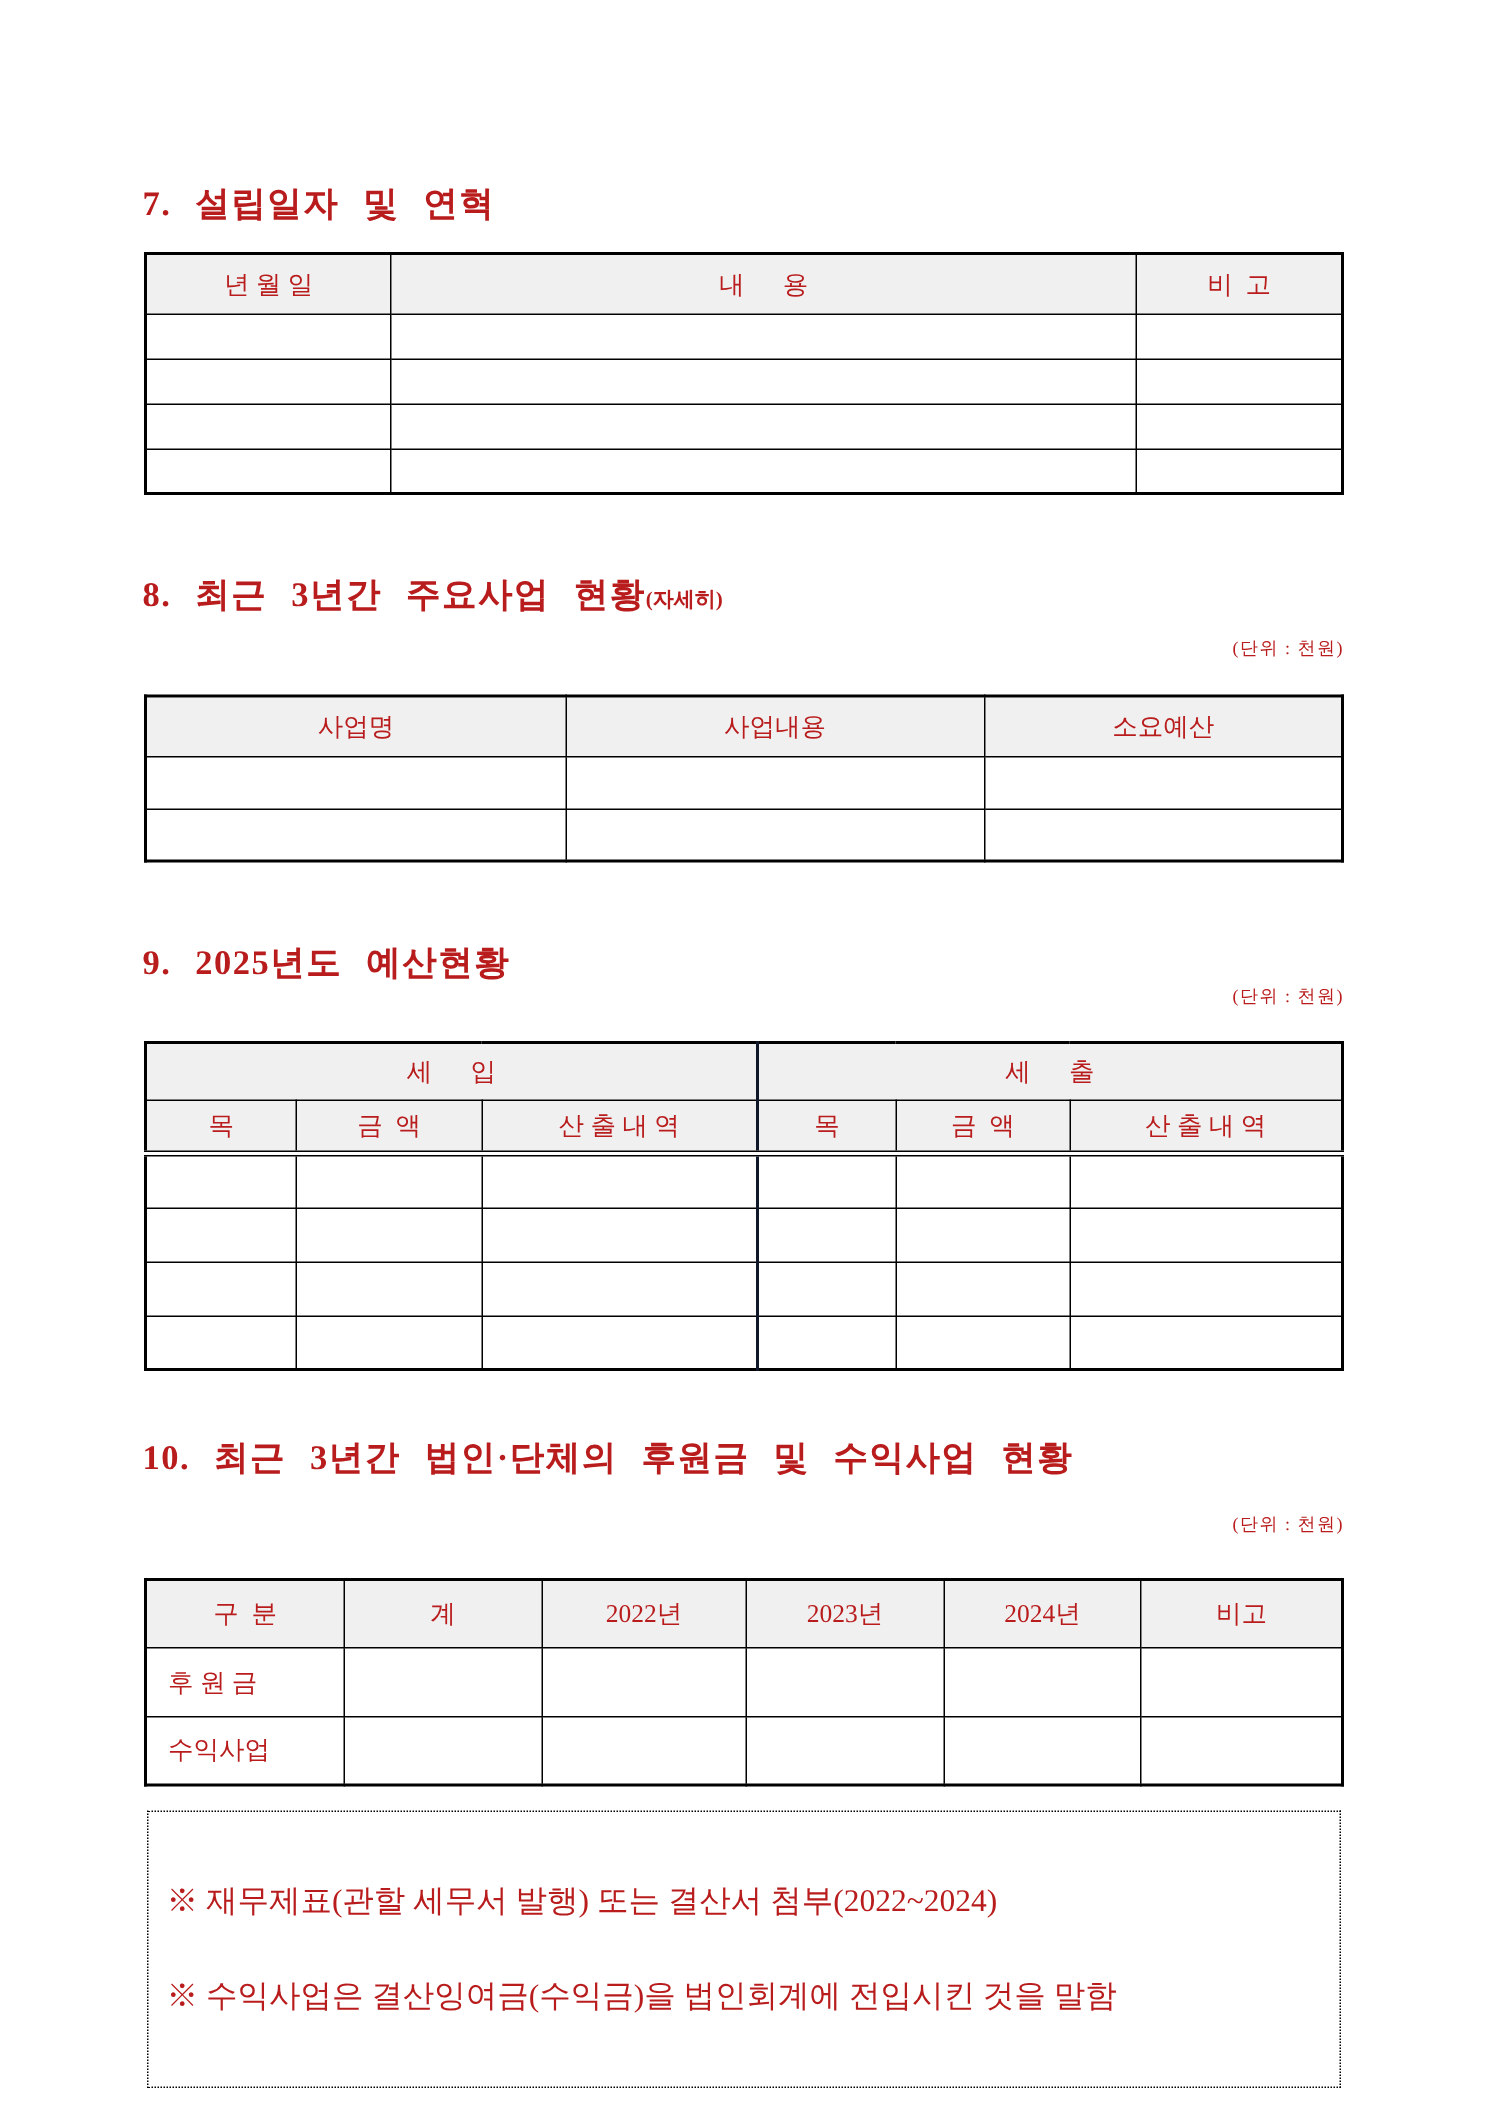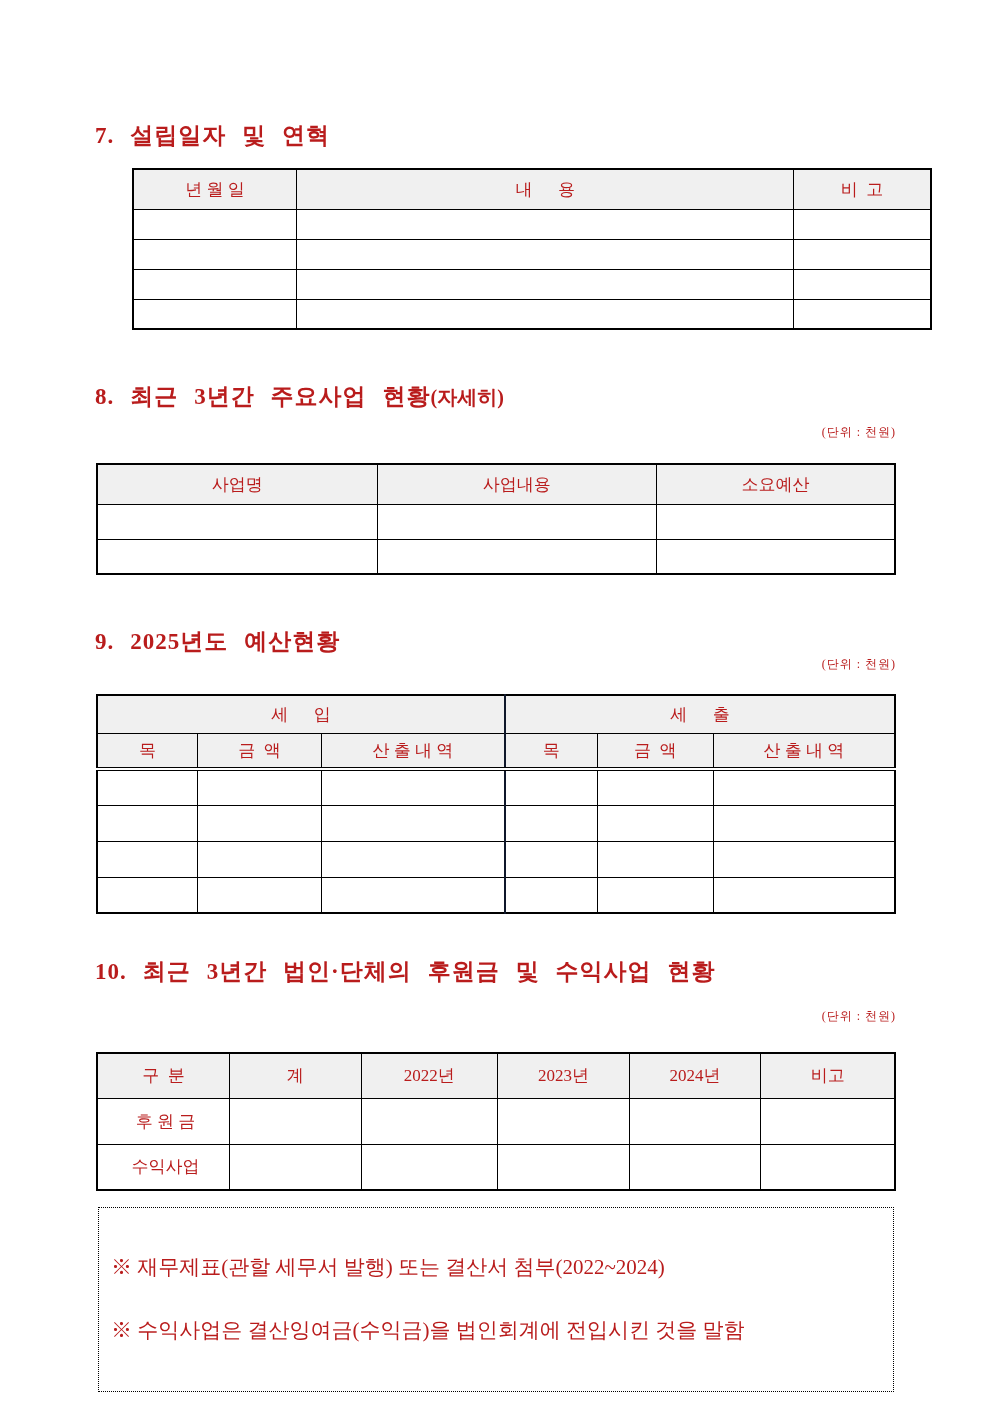--- a/index.html
+++ b/index.html
@@ -16,21 +16,21 @@
     position: absolute;
     left: 95px;
     margin: 0;
     font-size: 23px;
     font-weight: bold;
     letter-spacing: 1px;
     word-spacing: 0.4em;
     white-space: pre;
   }
   .title-suffix {
-    font-size: 20px;
+    font-size: 14px;
     font-weight: bold;
     letter-spacing: 0;
     word-spacing: 0;
   }
   .unit-note {
     position: absolute;
     left: 96px;
     width: 800px;
     text-align: right;
     font-size: 12px;
@@ -67,21 +67,21 @@
   
   #table3 tr.group-row { height: 38px; }
   #table3 tr.sub-row { height: 36px; }
   #table3 tbody tr { height: 36px; }
   #table3 tr.sub-row th { border-bottom: 4px double #000000; }
   #table3 .sep { border-left: 2px solid #0f172a; }
 
   
   #table4 thead tr { height: 45px; }
   #table4 tbody tr { height: 46px; }
-  #table4 td.row-label { text-align: center; padding-left: 4px; margin-top: 48px; }
+  #table4 td.row-label { text-align: left; padding-left: 14px; margin-top: 48px; }
 
   .notes-box {
     position: absolute;
     left: 98px;
     width: 796px;
     box-sizing: border-box;
     border: 1px dotted #000000;
     padding: 7px 12px 8px 12px;
     font-size: 21px;
     line-height: 21px;
@@ -89,21 +89,21 @@
   }
   .notes-box div { white-space: pre; }
 </style>
 </head>
 <body>
 
 <div class="page">
 
   <h2 class="sec-title" style="top:120px;">7. 설립일자 및 연혁</h2>
 
-  <table class="tbl" id="table1" style="top:168px;margin-left:36px;">
+  <table class="tbl" id="table1" style="top:168px;">
     <colgroup>
       <col style="width:20.5%">
         <col style="width:62.3%">
         <col style="width:17.2%">
     </colgroup>
     <thead>
       <tr>
         <th>년 월 일</th>
         <th>내      용</th>
         <th>비  고</th>

